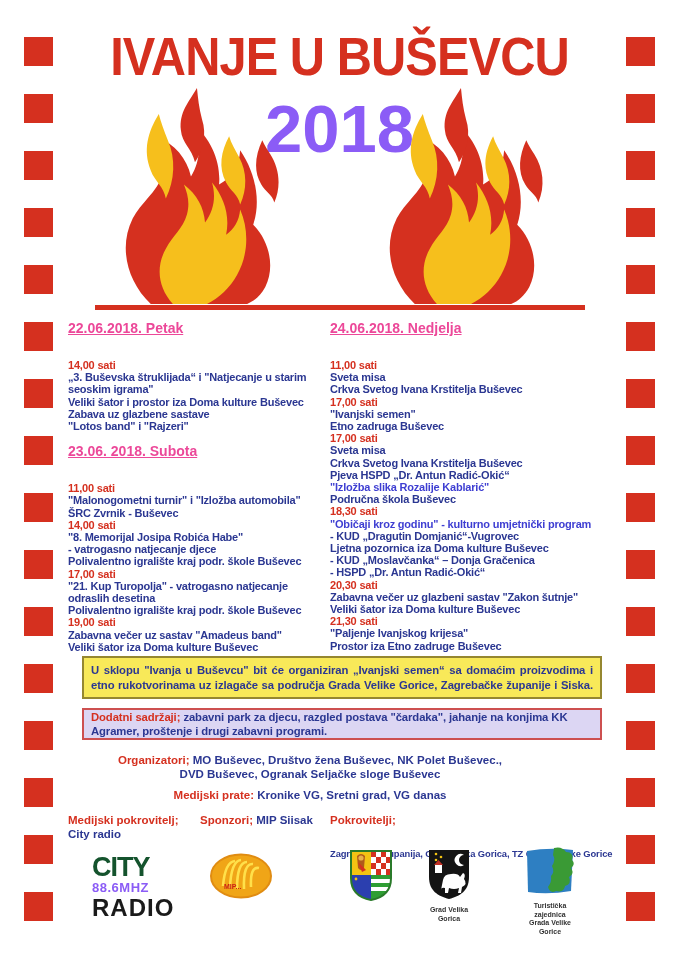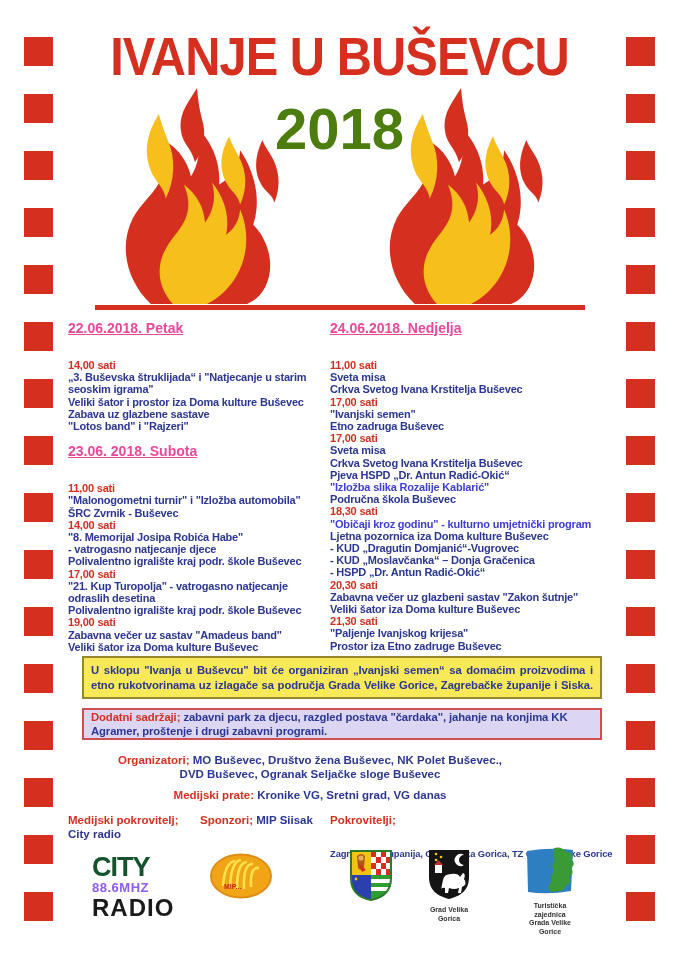--- a/index.html
+++ b/index.html
@@ -16,21 +16,21 @@
   .strip-right{left:626px;}
 
   
   .title1{
     position:absolute;top:28px;left:0;right:0;text-align:center;
     font-size:53px;font-weight:bold;color:#d5301f;letter-spacing:-1px;
     transform:scaleX(.92);line-height:58px;white-space:nowrap;
   }
   .title2{
     position:absolute;top:100px;left:0;right:0;text-align:center;
-    font-size:58px;font-weight:bold;color:#4d7c0f;line-height:58px;
+    font-size:67px;font-weight:bold;color:#8b5cf6;line-height:58px;
   }
 
   .flame{position:absolute;top:88px;width:182px;height:216px;}
   .flame-left{left:112px;}
   .flame-right{left:376px;}
 
   .rule{position:absolute;left:95px;top:305px;width:490px;height:5px;background:#d5301f;}
 
   
   .col{position:absolute;top:320px;font-weight:bold;}
@@ -144,22 +144,22 @@
       <div class="ln ln-b">"Ivanjski semen"</div>
       <div class="ln ln-b">Etno zadruga Buševec</div>
       <div class="ln ln-r">17,00 sati</div>
       <div class="ln ln-b">Sveta misa</div>
       <div class="ln ln-b">Crkva Svetog Ivana Krstitelja Buševec</div>
       <div class="ln ln-b">Pjeva HSPD „Dr. Antun Radić-Okić“</div>
       <div class="ln ln-v">"Izložba slika Rozalije Kablarić"</div>
       <div class="ln ln-b">Područna škola Buševec</div>
       <div class="ln ln-r">18,30 sati</div>
       <div class="ln ln-v">"Običaji kroz godinu" - kulturno umjetnički program</div>
+      <div class="ln ln-b">- KUD „Dragutin Domjanić“-Vugrovec</div>
       <div class="ln ln-b">Ljetna pozornica iza Doma kulture Buševec</div>
-      <div class="ln ln-b">- KUD „Dragutin Domjanić“-Vugrovec</div>
       <div class="ln ln-b">- KUD „Moslavčanka“ – Donja Gračenica</div>
       <div class="ln ln-b">- HSPD „Dr. Antun Radić-Okić“</div>
       <div class="ln ln-r">20,30 sati</div>
       <div class="ln ln-b">Zabavna večer uz glazbeni sastav "Zakon šutnje"</div>
       <div class="ln ln-b">Veliki šator iza Doma kulture Buševec</div>
       <div class="ln ln-r">21,30 sati</div>
       <div class="ln ln-b">"Paljenje Ivanjskog krijesa"</div>
       <div class="ln ln-b">Prostor iza Etno zadruge Buševec</div>
     </div>
 

